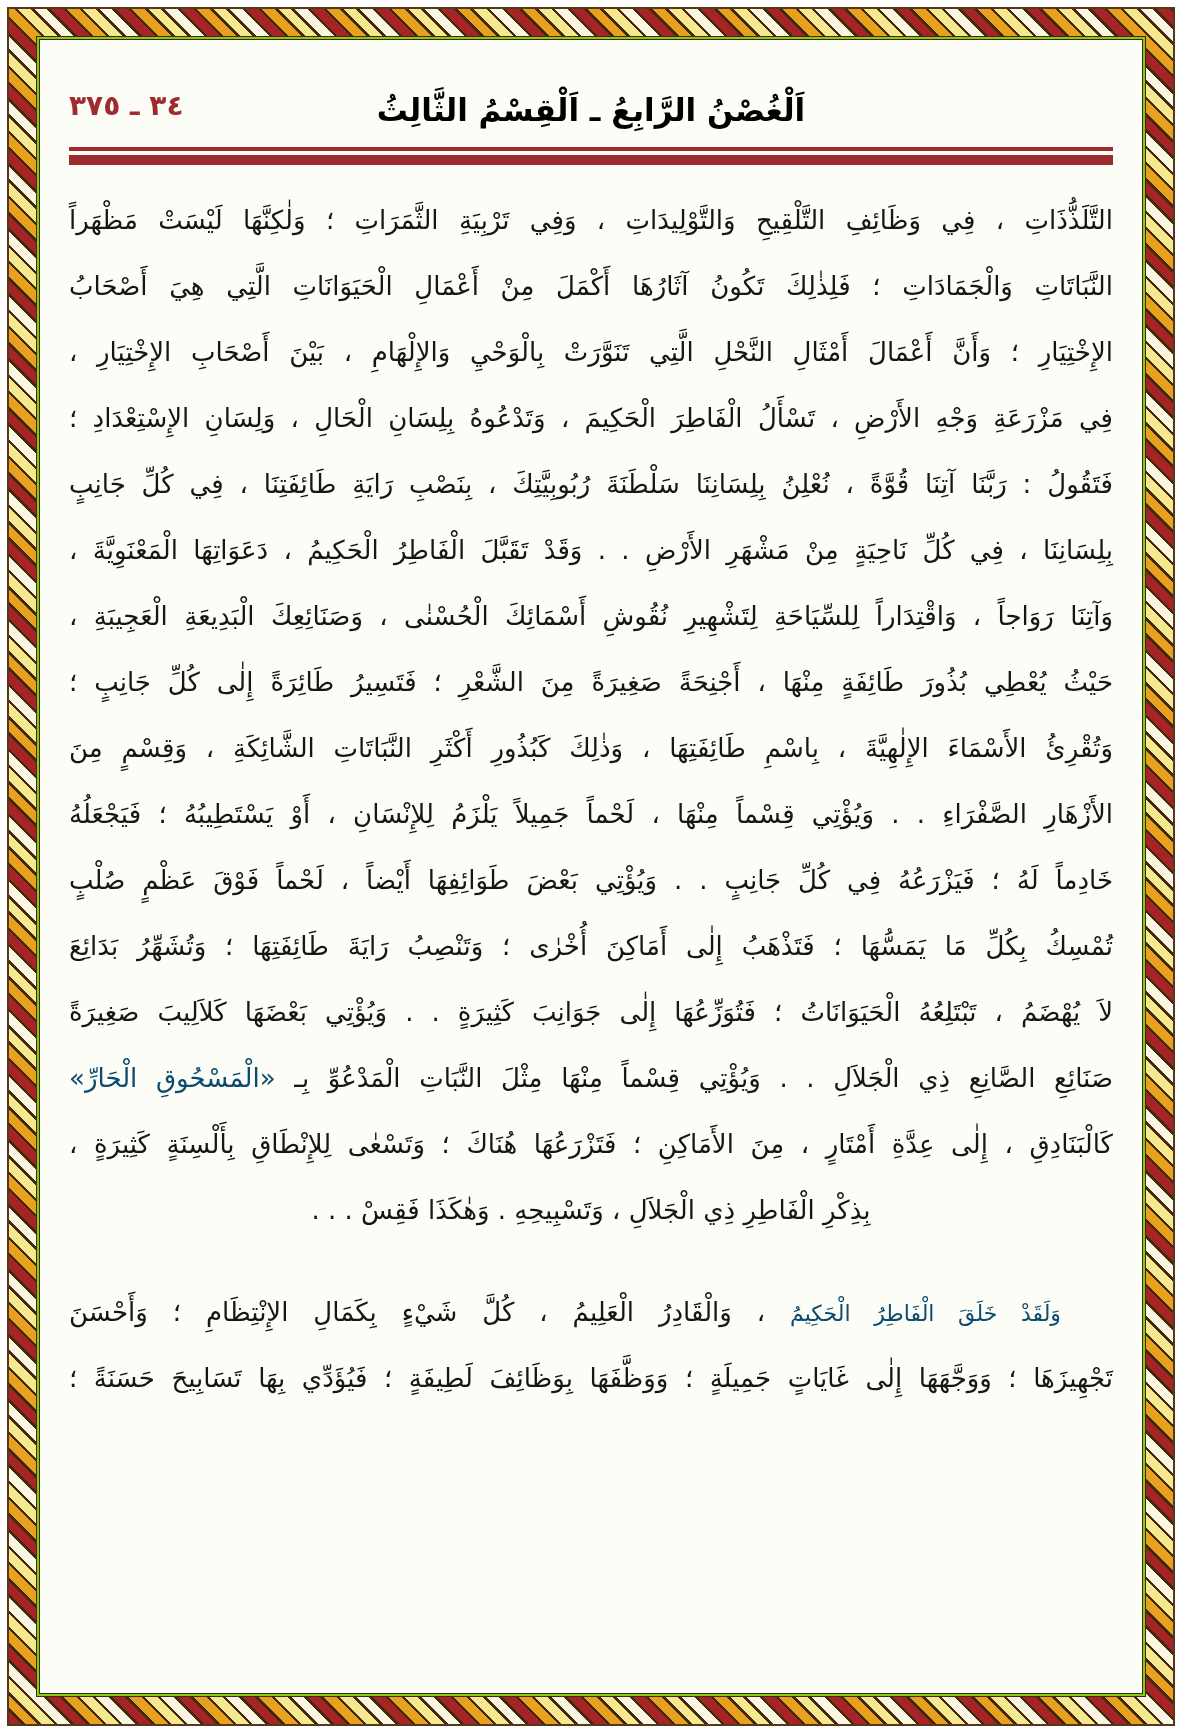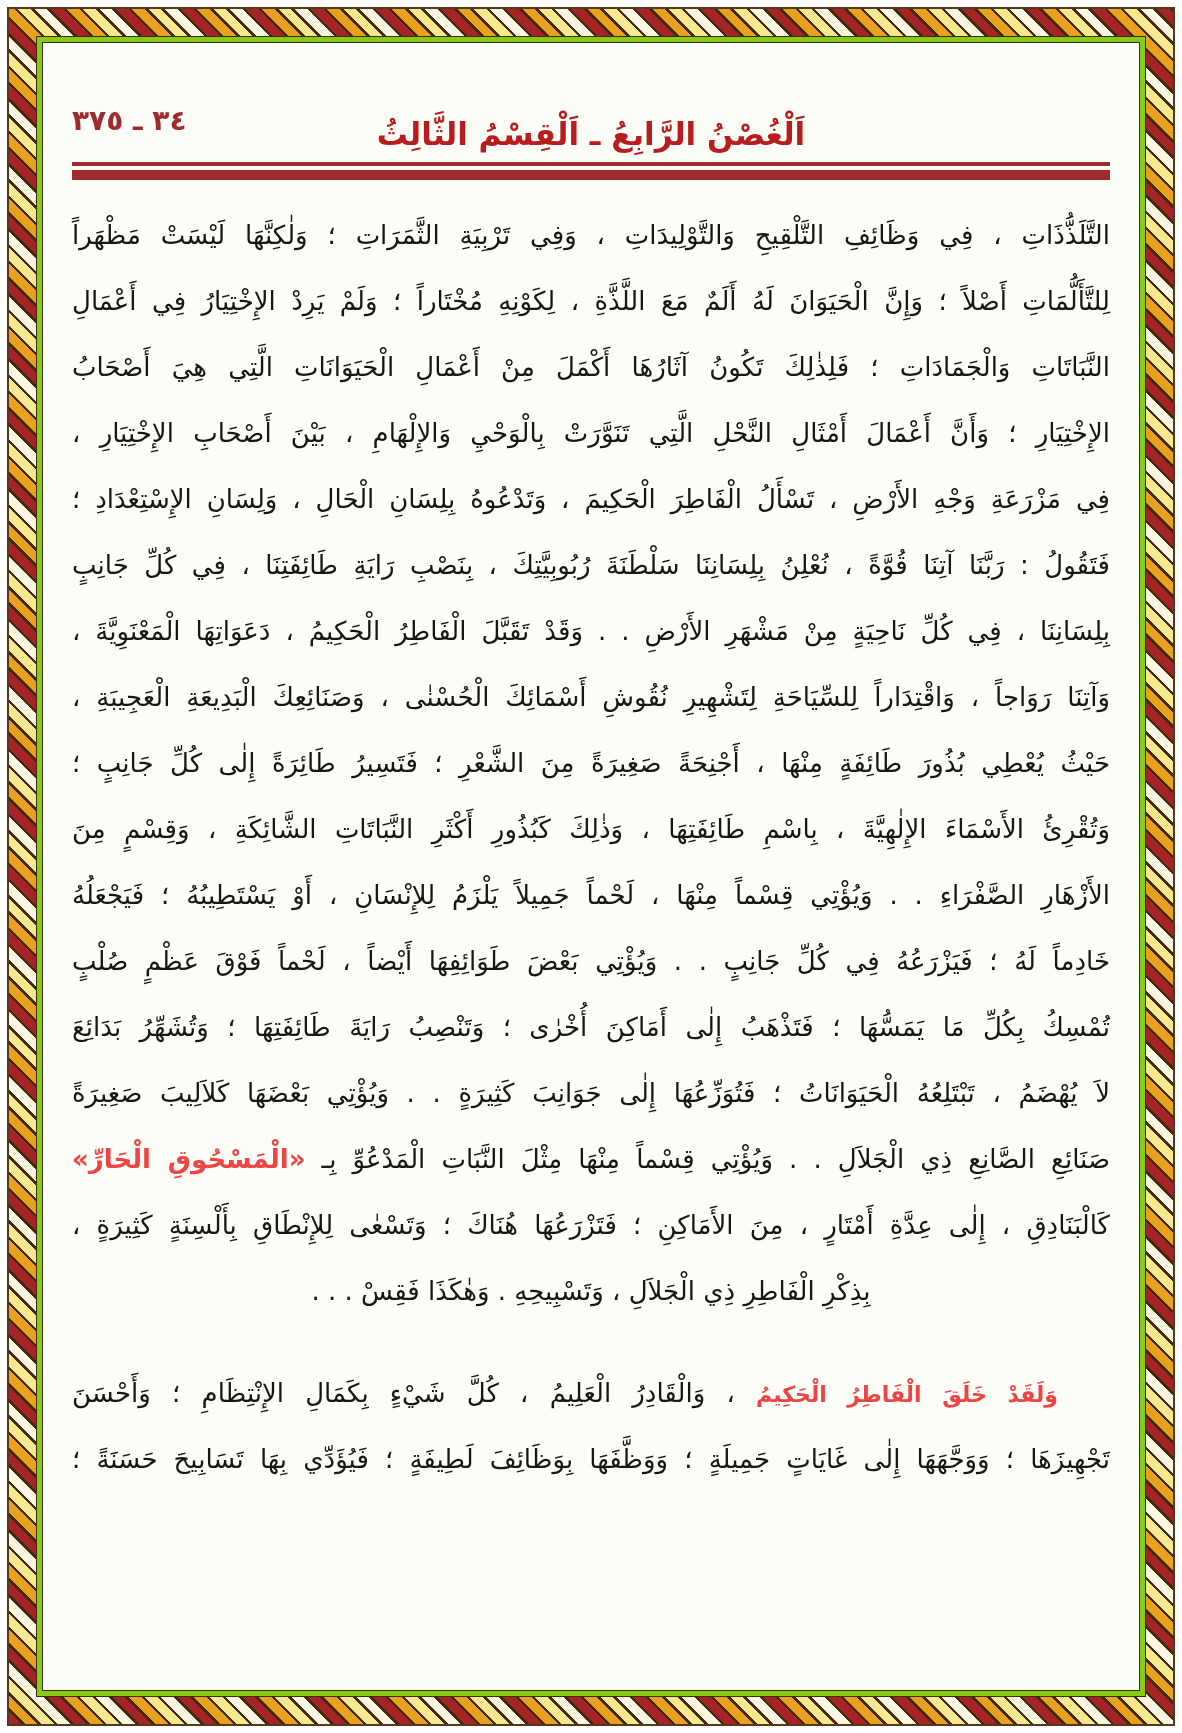--- a/index.html
+++ b/index.html
@@ -24,46 +24,46 @@
       #f5e88f 23px 32px,
       #43290c 32px 34.5px,
       #fbf6e2 34.5px 43.5px,
       #43290c 43.5px 46px
     );
   }
   .sheet{
     position:absolute;
     top:37px;left:37px;right:37px;bottom:37px;
     background:#fdfdf8;
-    border:5px solid #84cc16;
+    border:2px solid #84cc16;
     outline:1px solid #43290c;
     box-shadow:inset 0 0 0 1px #43290c;
-    padding:16px 30px;
+    padding:4px 30px;
     box-sizing:border-box;
     direction:rtl;
   }
   .header{
     position:relative;
     margin-top:42px;
     height:50px;
   }
   .pagenum{
     position:absolute;
     left:0;top:4px;
     direction:rtl;
     color:#9e2b2d;
     font-weight:bold;
     font-size:28px;
     letter-spacing:1px;
   }
   .title{
     position:absolute;
-    left:50%;top:16px;
+    left:50%;top:7px;
     transform:translateX(-50%);
-    color:#b91c1c;
+    color:#000000;
     font-weight:bold;
     font-size:31px;
     white-space:nowrap;
     text-align:right;
   }
   .rules{margin-top:12px;}
   .rule-thin{height:4px;background:#9e2b2d;margin-bottom:4px;}
   .rule-thick{height:10px;background:#9e2b2d;}
   .body{
     margin-top:22px;
@@ -80,21 +80,21 @@
     font-weight:500;
   }
   .line.center{
     text-align:right;
     text-align-last:center;
   }
   .line.para-start{
     margin-top:36px;
     text-indent:52px;
   }
-  .red{color:#ef4444;font-weight:bold;}
+  .red{color:#0c4a6e;font-weight:normal;}
   .red.lead{font-size:22px;}
 </style>
 </head>
 <body>
 
 <div class="page">
   <div class="ornament-band"></div>
   <div class="sheet">
 
     <div class="header">
@@ -102,21 +102,20 @@
       <span class="title">اَلْغُصْنُ الرَّابِعُ ـ اَلْقِسْمُ الثَّالِثُ</span>
     </div>
 
     <div class="rules">
       <div class="rule-thin"></div>
       <div class="rule-thick"></div>
     </div>
 
     <div class="body">
       <div class="line">التَّلَذُّذَاتِ ، فِي وَظَائِفِ التَّلْقِيحِ وَالتَّوْلِيدَاتِ ، وَفِي تَرْبِيَةِ الثَّمَرَاتِ ؛ وَلٰكِنَّهَا لَيْسَتْ مَظْهَراً</div>
-      <div class="line">لِلتَّأَلُّمَاتِ أَصْلاً ؛ وَإِنَّ الْحَيَوَانَ لَهُ أَلَمٌ مَعَ اللَّذَّةِ ، لِكَوْنِهِ مُخْتَاراً ؛ وَلَمْ يَرِدْ الإِخْتِيَارُ فِي أَعْمَالِ</div>
       <div class="line">النَّبَاتَاتِ وَالْجَمَادَاتِ ؛ فَلِذٰلِكَ تَكُونُ آثَارُهَا أَكْمَلَ مِنْ أَعْمَالِ الْحَيَوَانَاتِ الَّتِي هِيَ أَصْحَابُ</div>
       <div class="line">الإِخْتِيَارِ ؛ وَأَنَّ أَعْمَالَ أَمْثَالِ النَّحْلِ الَّتِي تَنَوَّرَتْ بِالْوَحْيِ وَالإِلْهَامِ ، بَيْنَ أَصْحَابِ الإِخْتِيَارِ ،</div>
       <div class="line">فِي مَزْرَعَةِ وَجْهِ الأَرْضِ ، تَسْأَلُ الْفَاطِرَ الْحَكِيمَ ، وَتَدْعُوهُ بِلِسَانِ الْحَالِ ، وَلِسَانِ الإِسْتِعْدَادِ ؛</div>
       <div class="line">فَتَقُولُ : رَبَّنَا آتِنَا قُوَّةً ، نُعْلِنُ بِلِسَانِنَا سَلْطَنَةَ رُبُوبِيَّتِكَ ، بِنَصْبِ رَايَةِ طَائِفَتِنَا ، فِي كُلِّ جَانِبٍ</div>
       <div class="line">بِلِسَانِنَا ، فِي كُلِّ نَاحِيَةٍ مِنْ مَشْهَرِ الأَرْضِ . . وَقَدْ تَقَبَّلَ الْفَاطِرُ الْحَكِيمُ ، دَعَوَاتِهَا الْمَعْنَوِيَّةَ ،</div>
       <div class="line">وَآتِنَا رَوَاجاً ، وَاقْتِدَاراً لِلسِّيَاحَةِ لِتَشْهِيرِ نُقُوشِ أَسْمَائِكَ الْحُسْنٰى ، وَصَنَائِعِكَ الْبَدِيعَةِ الْعَجِيبَةِ ،</div>
       <div class="line">حَيْثُ يُعْطِي بُذُورَ طَائِفَةٍ مِنْهَا ، أَجْنِحَةً صَغِيرَةً مِنَ الشَّعْرِ ؛ فَتَسِيرُ طَائِرَةً إِلٰى كُلِّ جَانِبٍ ؛</div>
       <div class="line">وَتُقْرِئُ الأَسْمَاءَ الإِلٰهِيَّةَ ، بِاسْمِ طَائِفَتِهَا ، وَذٰلِكَ كَبُذُورِ أَكْثَرِ النَّبَاتَاتِ الشَّائِكَةِ ، وَقِسْمٍ مِنَ</div>
       <div class="line">الأَزْهَارِ الصَّفْرَاءِ . . وَيُؤْتِي قِسْماً مِنْهَا ، لَحْماً جَمِيلاً يَلْزَمُ لِلإِنْسَانِ ، أَوْ يَسْتَطِيبُهُ ؛ فَيَجْعَلُهُ</div>
       <div class="line">خَادِماً لَهُ ؛ فَيَزْرَعُهُ فِي كُلِّ جَانِبٍ . . وَيُؤْتِي بَعْضَ طَوَائِفِهَا أَيْضاً ، لَحْماً فَوْقَ عَظْمٍ صُلْبٍ</div>

